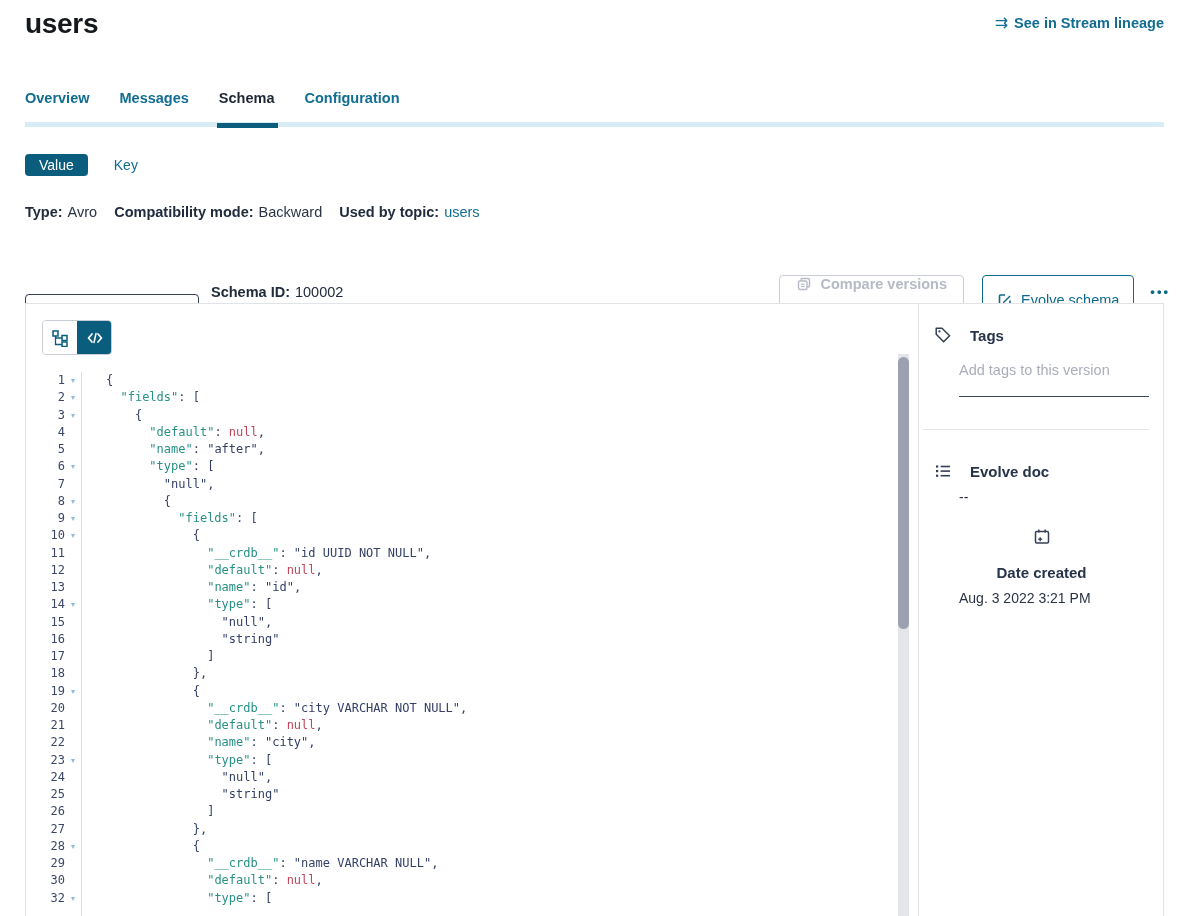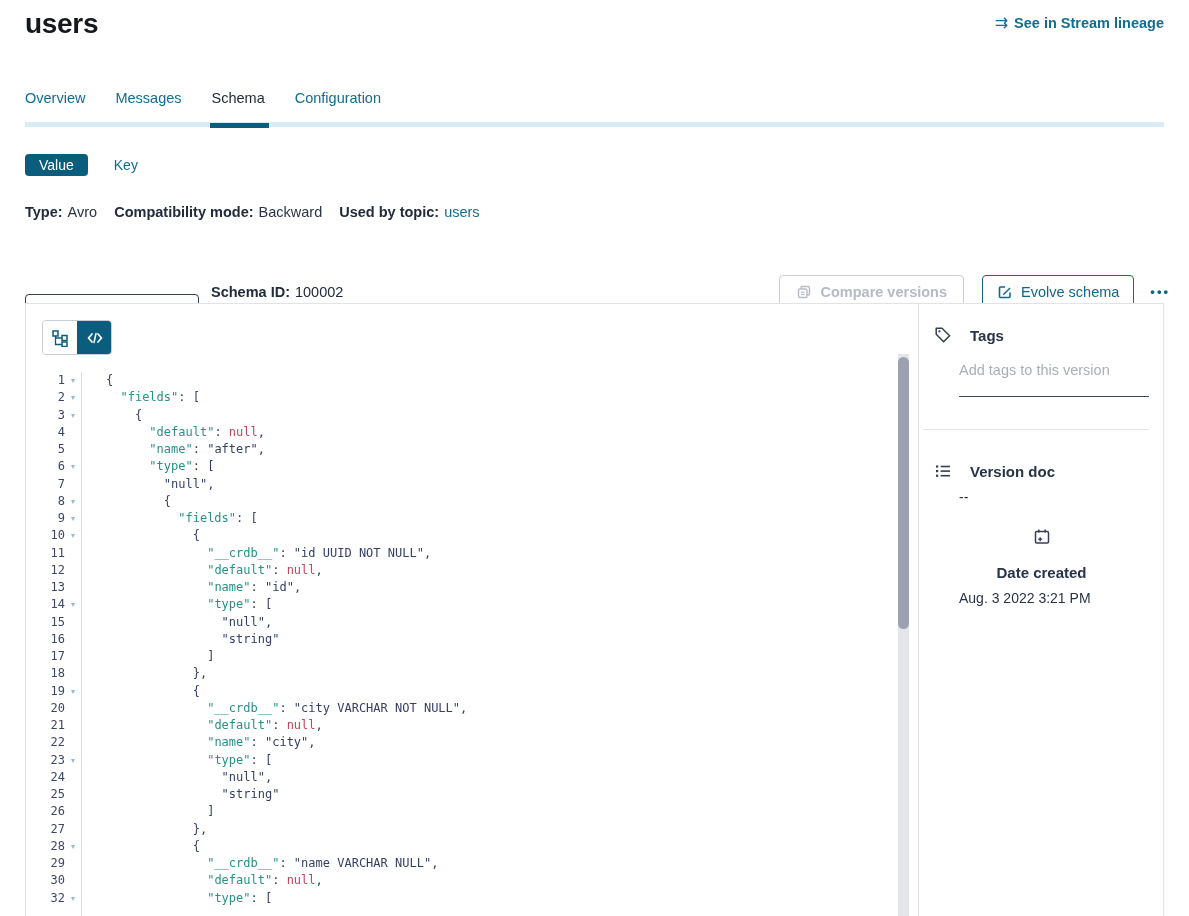--- a/index.html
+++ b/index.html
@@ -9,41 +9,41 @@
     font-family:"Liberation Sans", sans-serif; color:#222c3c;
   }
   
   .page-title { position:absolute; top:8px; left:25px; font-size:28px; font-weight:700; color:#15181d; letter-spacing:-0.3px; }
   .lineage-link { position:absolute; top:15px; right:25px; display:flex; align-items:center; gap:6px;
     color:#116d92; font-size:14.5px; font-weight:700; cursor:pointer; }
   .lineage-glyph { font-size:16px; font-weight:400; line-height:1; }
   
   .tabs-wrap { position:absolute; top:90px; left:25px; right:25px; }
   .tabs-row { display:flex; gap:30px; }
-  .tab { font-size:14.5px; color:#116d92; font-weight:400; cursor:pointer; position:relative; }
+  .tab { font-size:14.5px; color:#116d92; font-weight:700; cursor:pointer; position:relative; }
   .tab.active { color:#1e2734; }
   .tab-track { height:5px; background:#d8ecf6; margin-top:16px; }
   .tab.active::after { content:""; position:absolute; left:-2px; right:-4px; top:33px; height:5px; background:#0b5d7d; z-index:2; }
   
   .vk-row { position:absolute; top:154px; left:25px; display:flex; align-items:center; gap:26px; }
   .value-btn { background:#0b5d7d; color:#fff; border:none; border-radius:4px; height:22px; padding:0 14px;
     font-family:inherit; font-size:14px; font-weight:500; cursor:pointer; }
   .key-link { color:#116d92; font-size:14px; font-weight:500; cursor:pointer; }
   
   .meta-row { position:absolute; top:204px; left:25px; display:flex; gap:17px; font-size:14.5px; color:#2a3444; }
   .meta-item { display:flex; gap:5px; align-items:baseline; }
   .meta-label { font-weight:700; color:#202b3c; }
   .topic-link { color:#116d92; cursor:pointer; }
   
   .controls-row { position:absolute; top:253px; left:25px; right:19px; display:flex; align-items:center; }
   .version-select { width:174px; height:36px; border:1px solid #333f54; border-radius:4px; background:#fff;
     display:flex; align-items:center; justify-content:space-between; padding:0 12px; font-size:14px; color:#0369a1; cursor:pointer;margin-top:41px; }
   .schema-id { margin-left:12px; font-size:14.5px; display:flex; gap:5px; }
   .spacer { flex:1; }
-  .btn { height:34px; border-radius:4px; background:#fff; display:flex; align-items:center; gap:8px;
+  .btn { height:34px; border-radius:4px; background:#fff; display:flex; gap:8px;
     font-family:inherit; font-size:14.5px; cursor:pointer; }
   .btn-compare { border:1px solid #c9cdd6; color:#b5bac5; font-weight:600; padding:0 16px; margin-right:18px; }
   .btn-evolve { border:1px solid #0e6a8b; color:#0e6a8b; font-weight:400; padding:16px 14px; }
   .more-dots { color:#0e6a8b; font-weight:700; font-size:13px; letter-spacing:2px; margin-left:16px; cursor:pointer; }
   
   .panel { position:absolute; top:303px; left:25px; width:1139px; height:700px;
     border:1px solid #e1e3e7; background:#fff; display:flex; }
   .code-pane { position:relative; width:894px; }
   .view-toggle { position:absolute; top:16px; left:16px; display:flex; border:1px solid #c7ccd5; border-radius:4px; overflow:hidden; }
   .vt-btn { width:34px; height:33px; display:flex; align-items:center; justify-content:center; background:#fff; cursor:pointer; }
@@ -224,21 +224,21 @@
       <span class="sb-icon">
         <svg width="18" height="18" viewBox="0 0 18 18">
           <rect x="2" y="3.4" width="2.2" height="2.2" fill="#343f55"></rect>
           <rect x="2" y="8" width="2.2" height="2.2" fill="#343f55"></rect>
           <rect x="2" y="12.6" width="2.2" height="2.2" fill="#343f55"></rect>
           <line x1="6.6" y1="4.5" x2="16" y2="4.5" stroke="#343f55" stroke-width="1.6"></line>
           <line x1="6.6" y1="9.1" x2="16" y2="9.1" stroke="#343f55" stroke-width="1.6"></line>
           <line x1="6.6" y1="13.7" x2="16" y2="13.7" stroke="#343f55" stroke-width="1.6"></line>
         </svg>
       </span>
-      <span class="sb-title">Version doc</span>
+      <span class="sb-title">Evolve doc</span>
     </div>
     <div class="sb-value">--</div>
 
     <div class="sb-row row-date">
       <span class="sb-icon">
         <svg width="18" height="18" viewBox="0 0 18 18">
           <rect x="2.5" y="3.5" width="13" height="11.5" rx="1.2" fill="none" stroke="#343f55" stroke-width="1.5"></rect>
           <line x1="5.8" y1="1.6" x2="5.8" y2="4.6" stroke="#343f55" stroke-width="1.5"></line>
           <line x1="12.2" y1="1.6" x2="12.2" y2="4.6" stroke="#343f55" stroke-width="1.5"></line>
           <line x1="5.2" y1="11.2" x2="9.2" y2="11.2" stroke="#343f55" stroke-width="1.4"></line>

